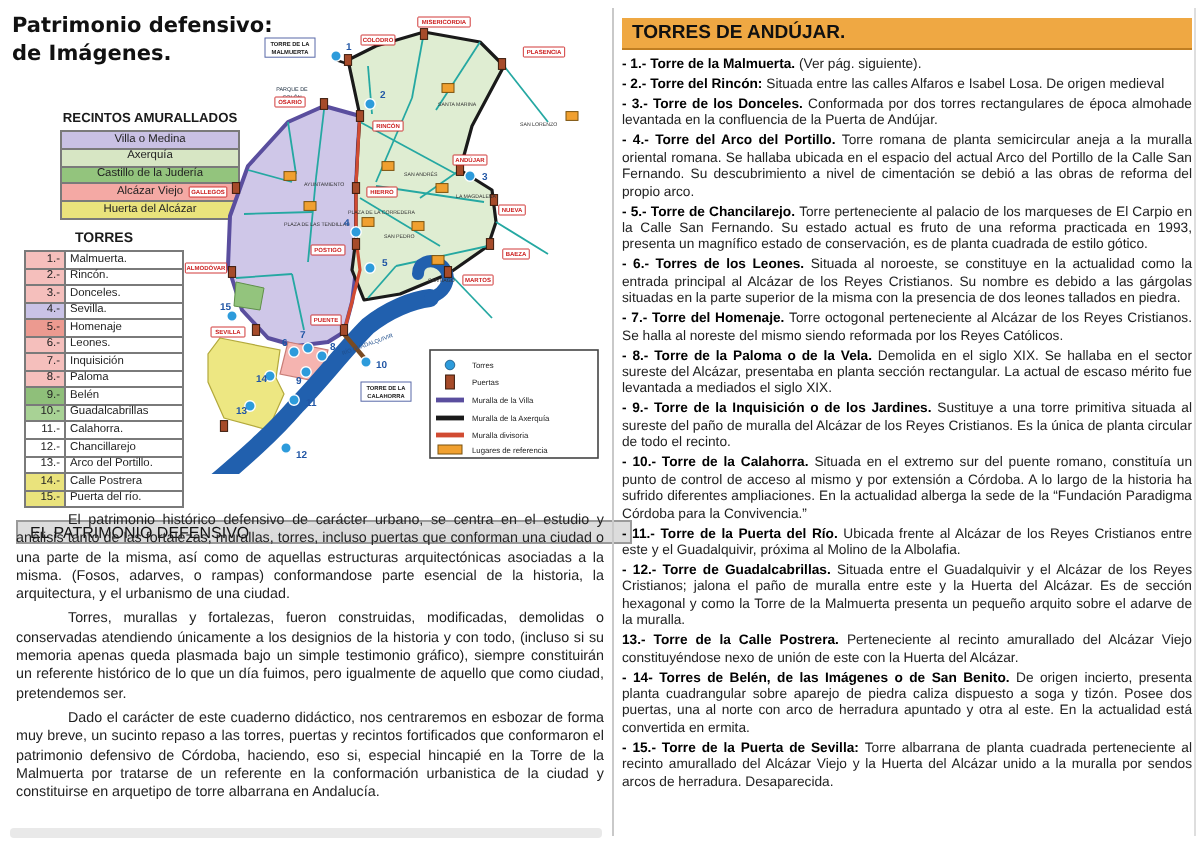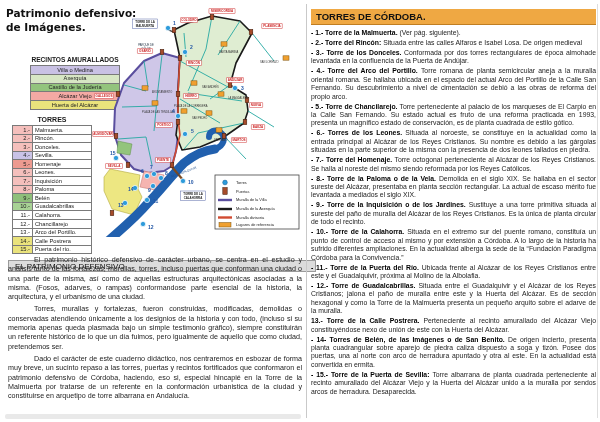--- a/index.html
+++ b/index.html
@@ -323,21 +323,21 @@
   <p>El patrimonio histórico defensivo de carácter urbano, se centra en el estudio y análisis tanto de las fortalezas, murallas, torres, incluso puertas que conforman una ciudad o una parte de la misma, así como de aquellas estructuras arquitectónicas asociadas a la misma. (Fosos, adarves, o rampas) conformandose parte esencial de la historia, la arquitectura, y el urbanismo de una ciudad.</p>
   <p>Torres, murallas y fortalezas, fueron construidas, modificadas, demolidas o conservadas atendiendo únicamente a los designios de la historia y con todo, (incluso si su memoria apenas queda plasmada bajo un simple testimonio gráfico), siempre constituirán un referente histórico de lo que un día fuimos, pero igualmente de aquello que como ciudad, pretendemos ser.</p>
   <p>Dado el carácter de este cuaderno didáctico, nos centraremos en esbozar de forma muy breve, un sucinto repaso a las torres, puertas y recintos fortificados que conformaron el patrimonio defensivo de Córdoba, haciendo, eso si, especial hincapié en la Torre de la Malmuerta por tratarse de un referente en la conformación urbanistica de la ciudad y constituirse en arquetipo de torre albarrana en Andalucía.</p>
 </div>
 <div id="footer-strip" class="abs"></div>
 
 <div id="col-divider" class="abs"></div>
 <div id="right-edge" class="abs"></div>
 
 <div id="right-col" class="abs">
-  <div id="right-header">TORRES DE CÓRDOBA.</div>
+  <div id="right-header">TORRES DE ANDÚJAR.</div>
   <div id="tower-descriptions">
       <p class="item"><b>- 1.- Torre de la Malmuerta. </b><span>(Ver pág. siguiente).</span></p>
       <p class="item"><b>- 2.- Torre del Rincón: </b><span>Situada entre las calles Alfaros e Isabel Losa. De origen medieval</span></p>
       <p class="item"><b>- 3.- Torre de los Donceles. </b><span>Conformada por dos torres rectangulares de época almohade levantada en la confluencia de la Puerta de Andújar.</span></p>
       <p class="item"><b>- 4.- Torre del Arco del Portillo. </b><span>Torre romana de planta semicircular aneja a la muralla oriental romana. Se hallaba ubicada en el espacio del actual Arco del Portillo de la Calle San Fernando. Su descubrimiento a nivel de cimentación se debió a las obras de reforma del propio arco.</span></p>
       <p class="item"><b>- 5.- Torre de Chancilarejo. </b><span>Torre perteneciente al palacio de los marqueses de El Carpio en la Calle San Fernando. Su estado actual es fruto de una reforma practicada en 1993, presenta un magnífico estado de conservación, es de planta cuadrada de estilo gótico.</span></p>
       <p class="item"><b>- 6.- Torres de los Leones. </b><span>Situada al noroeste, se constituye en la actualidad como la entrada principal al Alcázar de los Reyes Cristianos. Su nombre es debido a las gárgolas situadas en la parte superior de la misma con la presencia de dos leones tallados en piedra.</span></p>
       <p class="item"><b>- 7.- Torre del Homenaje. </b><span>Torre octogonal perteneciente al Alcázar de los Reyes Cristianos. Se halla al noreste del mismo siendo reformada por los Reyes Católicos.</span></p>
       <p class="item"><b>- 8.- Torre de la Paloma o de la Vela. </b><span>Demolida en el siglo XIX. Se hallaba en el sector sureste del Alcázar, presentaba en planta sección rectangular. La actual de escaso mérito fue levantada a mediados el siglo XIX.</span></p>
       <p class="item"><b>- 9.- Torre de la Inquisición o de los Jardines. </b><span>Sustituye a una torre primitiva situada al sureste del paño de muralla del Alcázar de los Reyes Cristianos. Es la única de planta circular de todo el recinto.</span></p>

